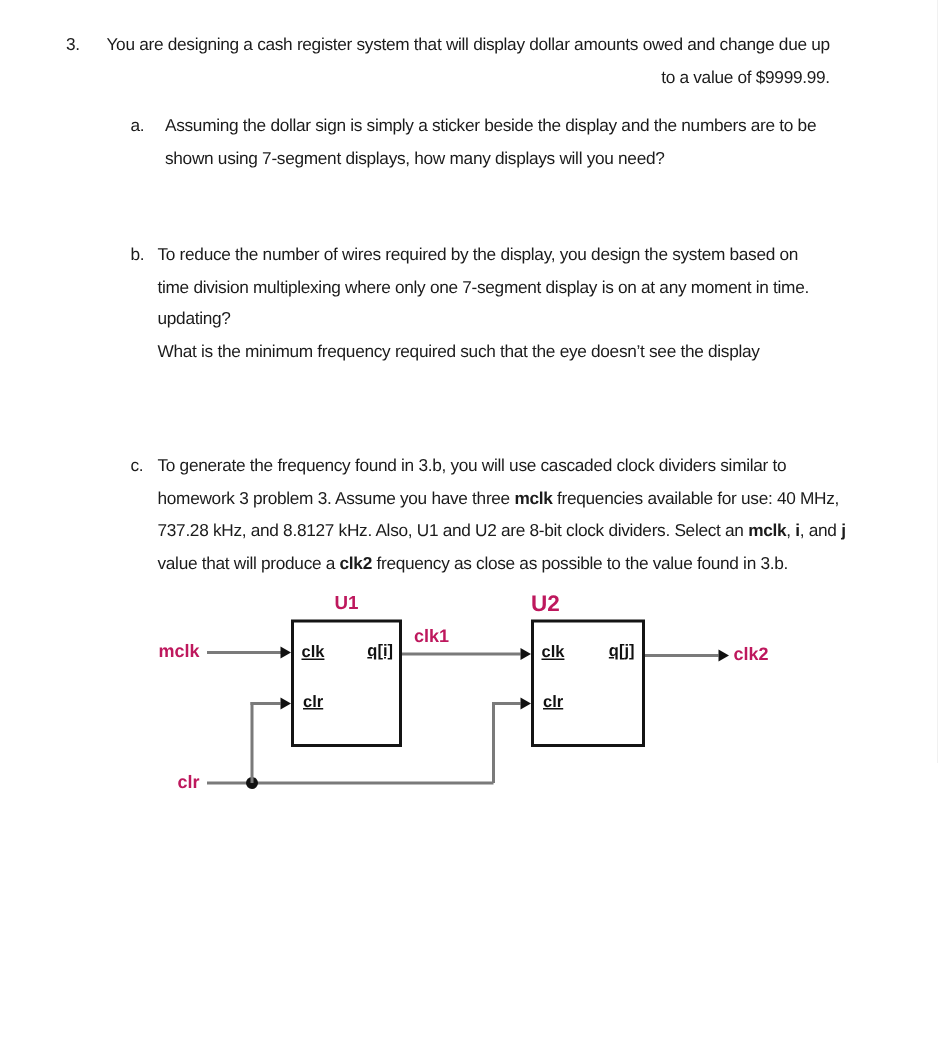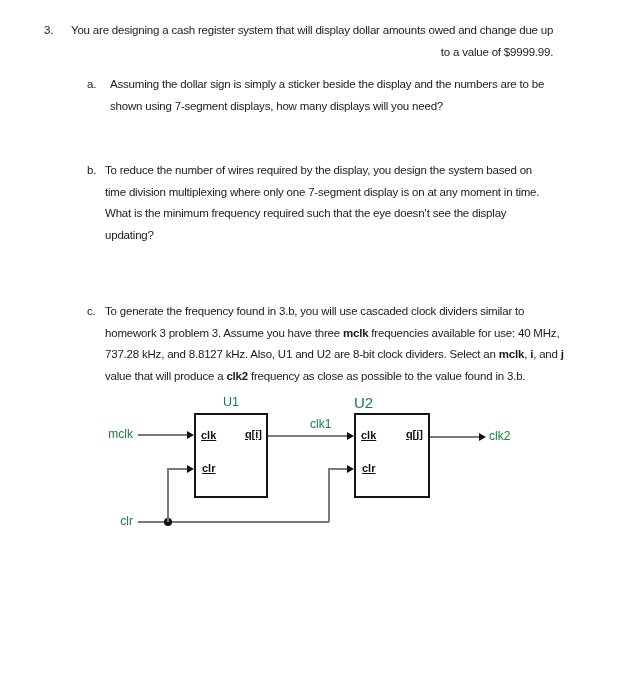--- a/index.html
+++ b/index.html
@@ -31,24 +31,24 @@
     position:absolute;
     font-weight:bold;
     font-size:11px;
     line-height:12px;
     color:#111111;
     white-space:nowrap;
     text-decoration:underline;
   }
   .dlabel{
     position:absolute;
-    font-weight:normal;
+    font-weight:bold;
     font-size:12px;
     line-height:13px;
-    color:#15803d;
+    color:#be185d;
     white-space:nowrap;
   }
   .wh{position:absolute;height:1.5px;background:#7a7a7a;}
   .wv{position:absolute;width:1.5px;background:#7a7a7a;}
   .arr{
     position:absolute;width:0;height:0;
     border-top:4px solid transparent;
     border-bottom:4px solid transparent;
     border-left:7px solid #111111;
   }
@@ -71,22 +71,22 @@
   <div class="txt" style="left:87px;top:74px;">a.</div>
   <div class="txt" style="left:110px;top:74px;">
     <div class="line"><span>Assuming the dollar sign is simply a sticker beside the display and the numbers are to be</span></div>
     <div class="line"><span>shown using 7-segment displays, how many displays will you need?</span></div>
   </div>
 
   <div class="txt" style="left:87px;top:160px;">b.</div>
   <div class="txt" style="left:105px;top:160px;">
     <div class="line"><span>To reduce the number of wires required by the display, you design the system based on</span></div>
     <div class="line"><span>time division multiplexing where only one 7-segment display is on at any moment in time.</span></div>
+    <div class="line"><span>updating?</span></div>
     <div class="line"><span>What is the minimum frequency required such that the eye doesn’t see the display</span></div>
-    <div class="line"><span>updating?</span></div>
   </div>
 
   <div class="txt" style="left:87px;top:301px;">c.</div>
   <div class="txt" style="left:105px;top:301px;">
     <div class="line"><span>To generate the frequency found in 3.b, you will use cascaded clock dividers similar to</span></div>
     <div class="line"><span>homework 3 problem 3. Assume you have three </span><b>mclk</b><span> frequencies available for use: 40 MHz,</span></div>
     <div class="line"><span>737.28 kHz, and 8.8127 kHz. Also, U1 and U2 are 8-bit clock dividers. Select an </span><b>mclk</b><span>, </span><b>i</b><span>, and </span><b>j</b></div>
     <div class="line"><span>value that will produce a </span><b>clk2</b><span> frequency as close as possible to the value found in 3.b.</span></div>
   </div>
 
@@ -101,21 +101,21 @@
   <div class="icbox" style="left:354px;top:413px;width:76px;height:85px;">
     <div class="port" style="left:5px;top:14px;">clk</div>
     <div class="port" style="right:5px;top:13px;text-align:right;">q[j]</div>
     <div class="port" style="left:6px;top:47px;">clr</div>
   </div>
 
   <div class="dlabel" style="left:93px;top:428px;width:40px;text-align:right;">mclk</div>
   <div class="wh" style="left:138px;top:434px;width:50px;"></div>
   <div class="arr" style="left:187px;top:431px;"></div>
 
-  <div class="dlabel" style="left:276px;top:418px;margin-left:34px;">clk1</div>
+  <div class="dlabel" style="left:276px;top:418px;">clk1</div>
   <div class="wh" style="left:268px;top:435px;width:79px;"></div>
   <div class="arr" style="left:347px;top:432px;"></div>
 
   <div class="wh" style="left:430px;top:436px;width:49px;"></div>
   <div class="arr" style="left:479px;top:433px;"></div>
   <div class="dlabel" style="left:489px;top:430px;">clk2</div>
 
   <div class="dlabel" style="left:93px;top:515px;width:40px;text-align:right;">clr</div>
   <div class="wh" style="left:138px;top:521px;width:191px;"></div>
   <div class="dot" style="left:164px;top:518px;"></div>

